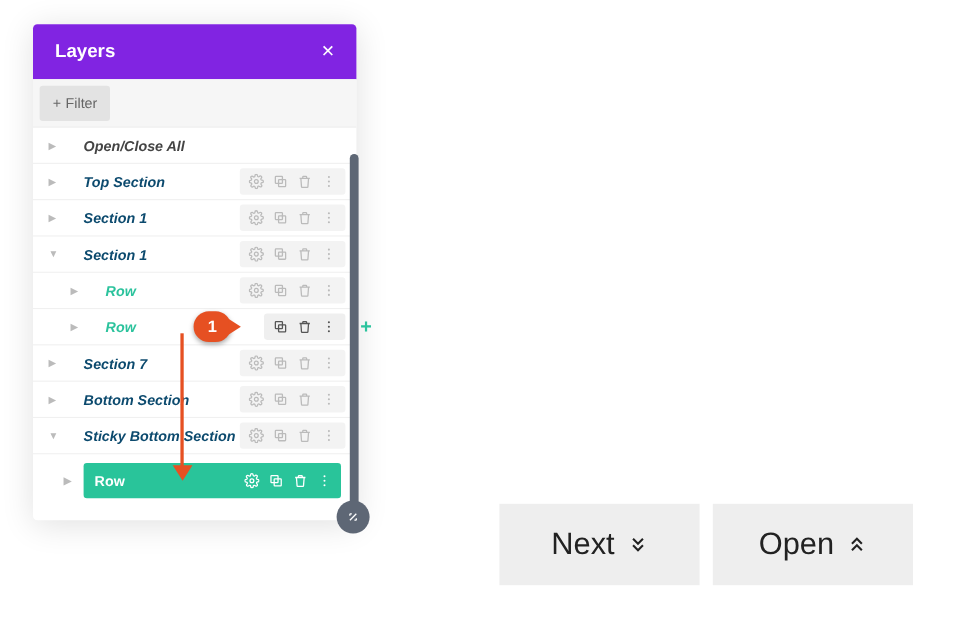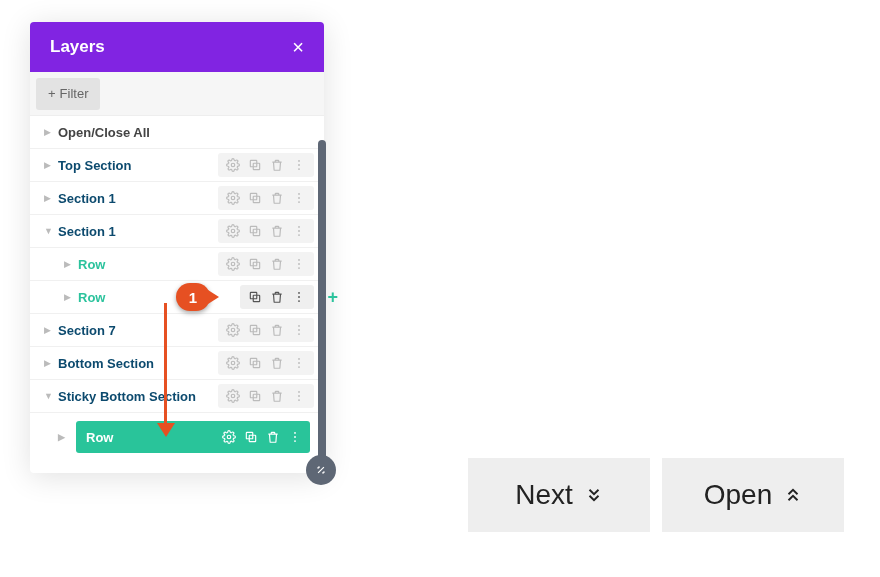--- a/index.html
+++ b/index.html
@@ -74,22 +74,23 @@
     padding-left: 14px;
   }
   .caret {
     width: 10px;
     color: #bbb;
     font-size: 9px;
     display: inline-block;
     cursor: pointer;
   }
   .row-label {
-    margin-left: 4px;
+    margin-left: 22px;
     cursor: pointer;
+    font-style: italic;
   }
   .label-bold { font-weight: 600; color: #444; }
   .label-blue { font-weight: 600; color: #0c4a6e; }
   .label-teal { font-weight: 600; color: #2CC39D; }
   .row-actions {
     position: absolute;
     right: 10px;
     top: 4px;
     bottom: 4px;
     display: flex;
@@ -221,21 +222,21 @@
     width: 0; height: 0;
     border-top: 14px solid #E65022;
     border-left: 9px solid transparent;
     border-right: 9px solid transparent;
     pointer-events: none;
   }
 
   
   .nav-btns {
     position: absolute;
-    left: 468px;
+    left: 454px;
     top: 458px;
     display: flex;
     gap: 12px;
   }
   .nav-btn {
     width: 182px;
     height: 74px;
     background: #EEEEEE;
     display: flex;
     align-items: center;

